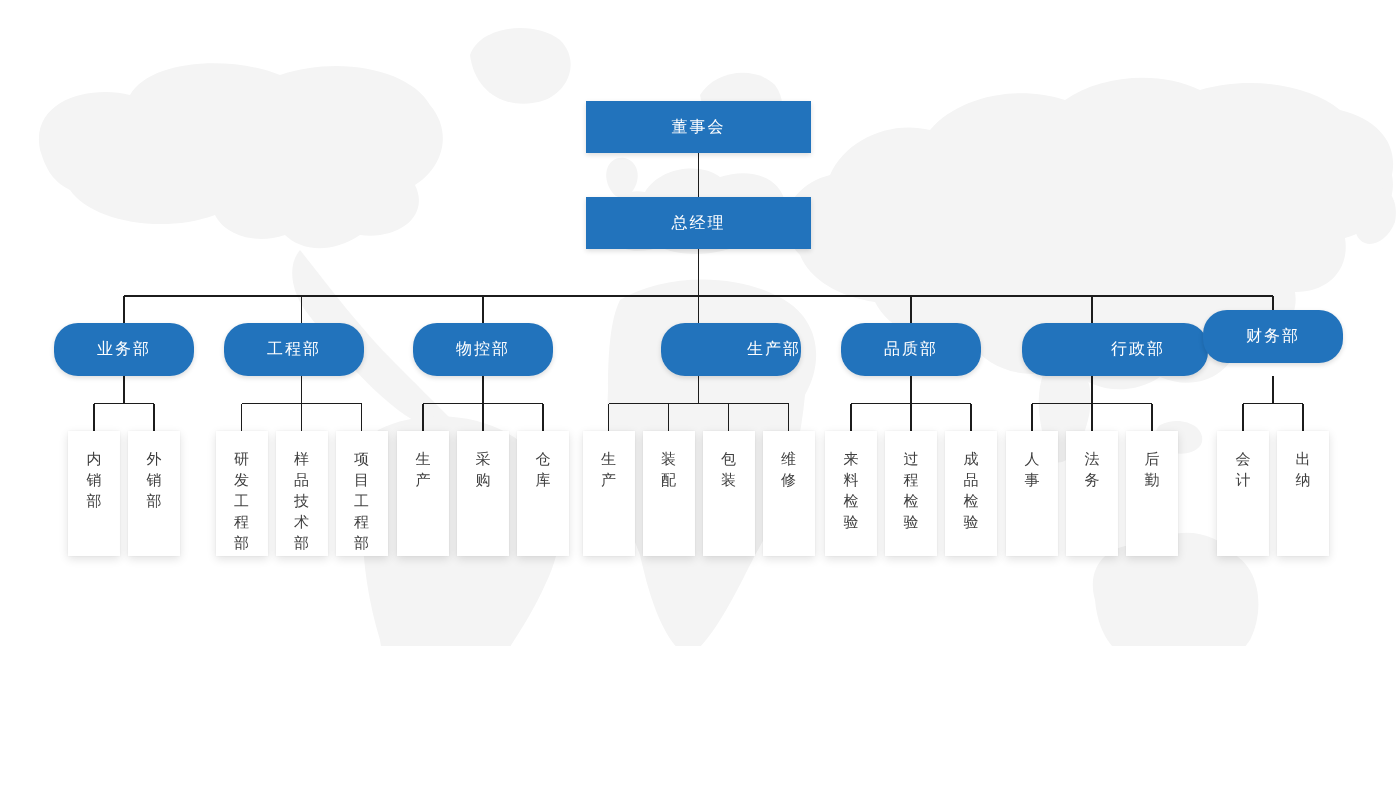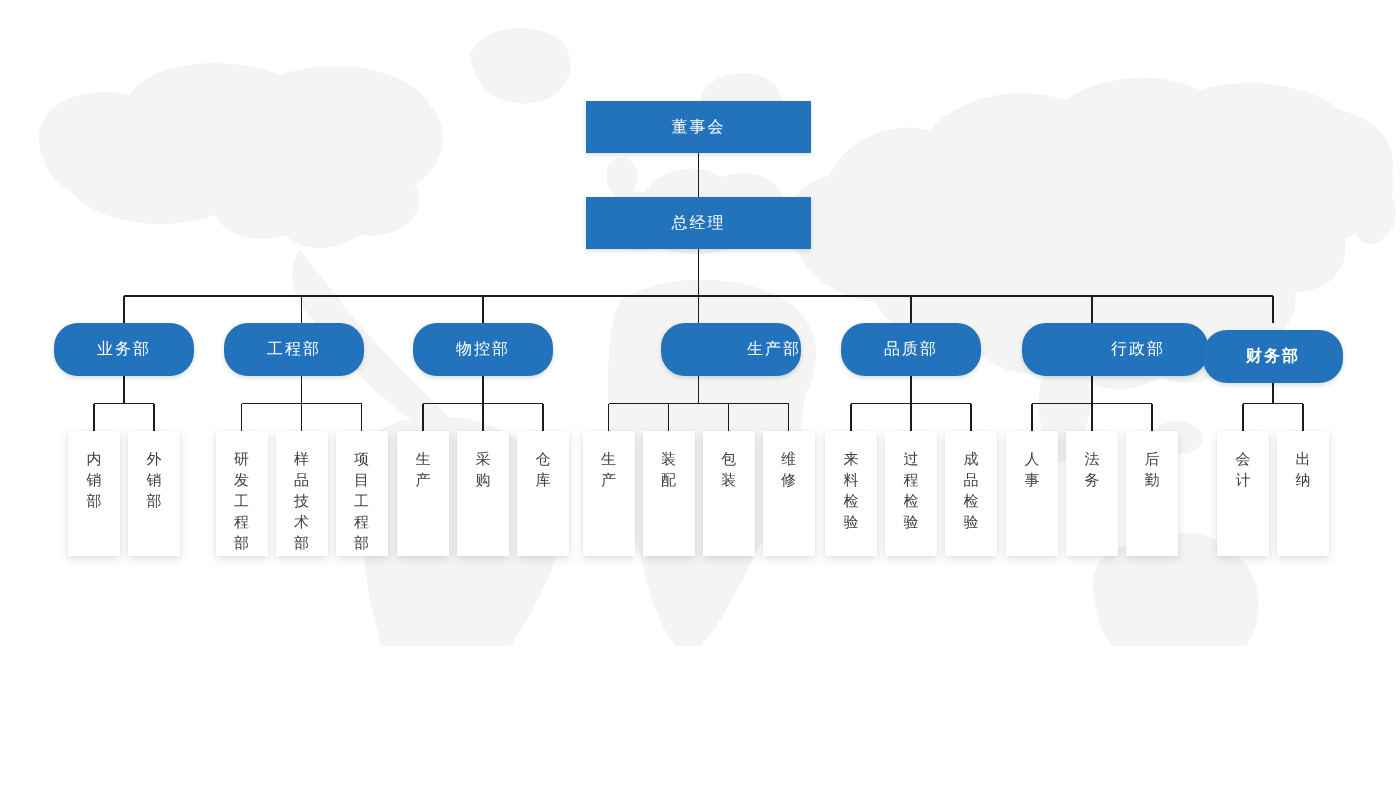--- a/index.html
+++ b/index.html
@@ -271,21 +271,21 @@
         <span>法</span>
         <span>务</span>
       </div>
     </div>
     <div class="leaf-node" style="left: 1126px; top: 431px;">
       <div class="leaf-label">
         <span>后</span>
         <span>勤</span>
       </div>
     </div>
-    <div class="dept-node" style="left: 1203px; top: 330px; font-weight: bold;">
+    <div class="dept-node" style="left: 1203px; top: 310px;">
       <span>财务部</span>
     </div>
     <div class="leaf-node" style="left: 1217px; top: 431px;">
       <div class="leaf-label">
         <span>会</span>
         <span>计</span>
       </div>
     </div>
     <div class="leaf-node" style="left: 1277px; top: 431px;">
       <div class="leaf-label">

